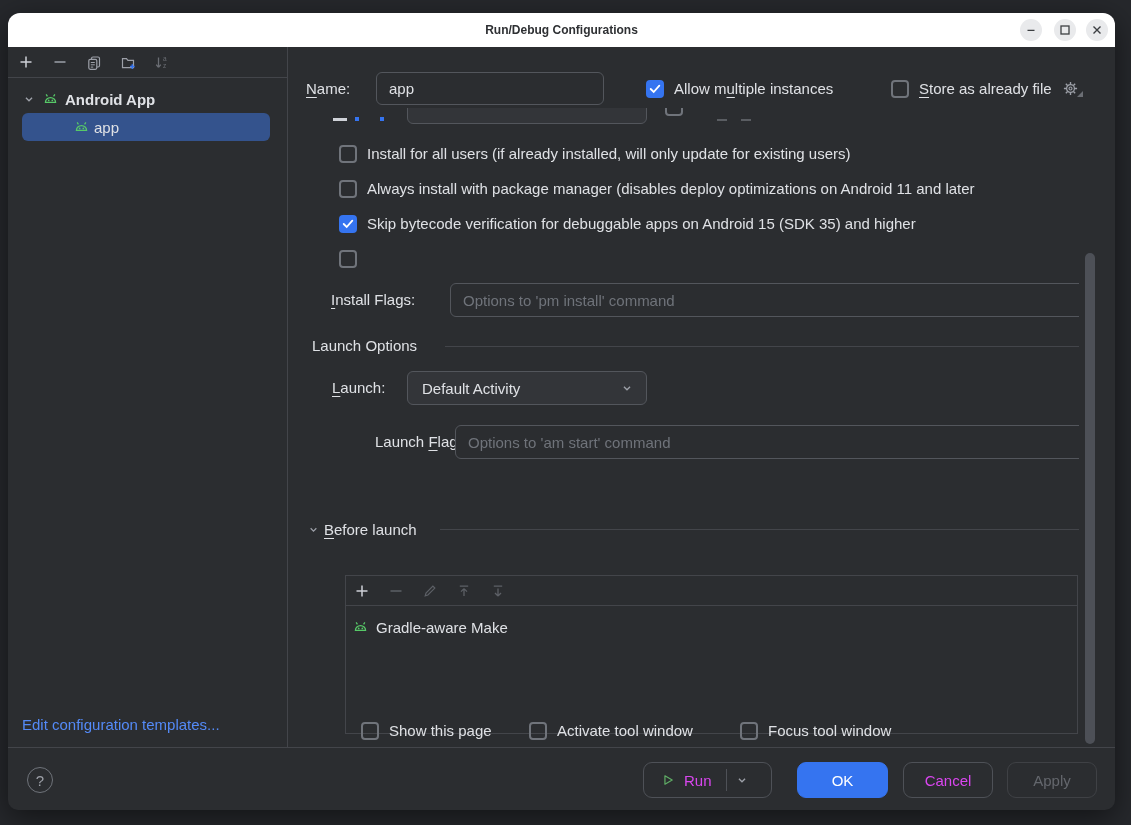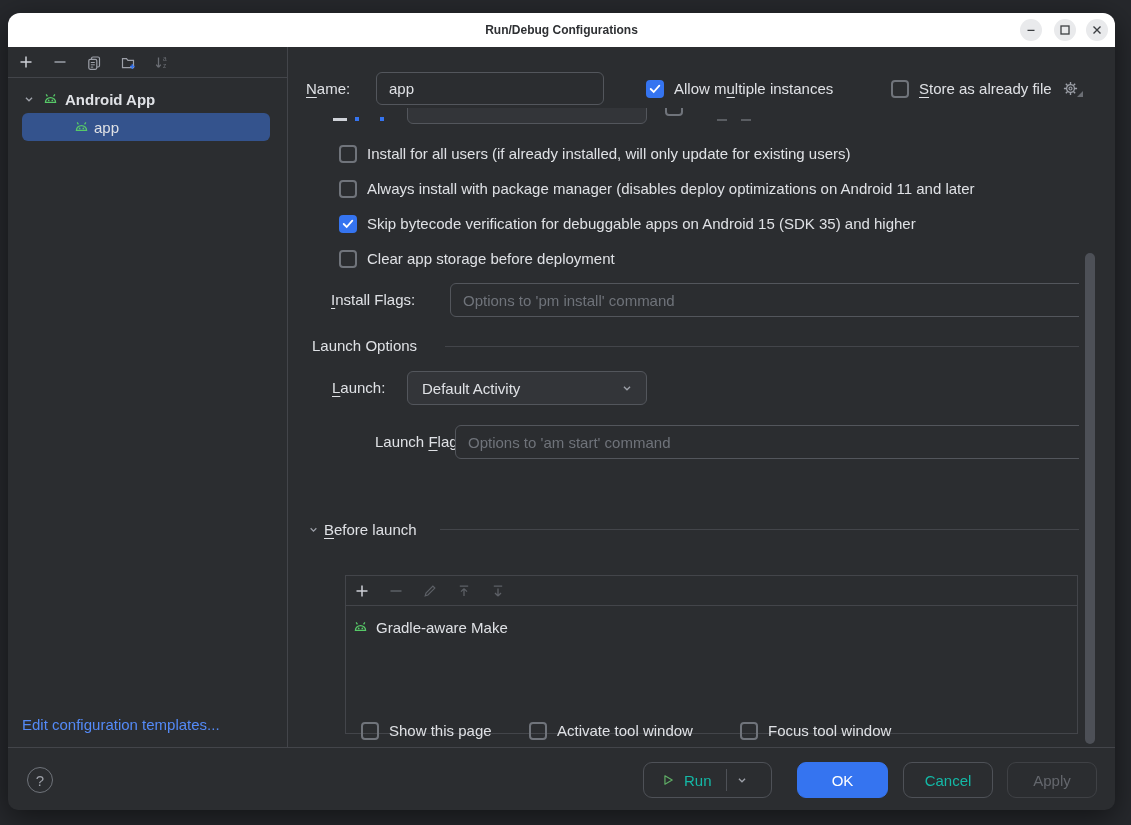--- a/index.html
+++ b/index.html
@@ -31,21 +31,21 @@
   
   .field { background:#2b2d30; border:1px solid #53565c; border-radius:6px; color:#dfe1e5; font-size:15px;
            font-family:"Liberation Sans", sans-serif; padding:0 12px; outline:none; }
   .field::placeholder { color:#6f737a; }
   .select { background:#333539; border:1px solid #53565c; border-radius:6px; display:flex; align-items:center;
             justify-content:space-between; padding:0 12px 0 14px; cursor:pointer; }
   .hline { position:absolute; height:1px; background:#43454a; }
   .viewport { position:absolute; left:280px; top:95px; width:791px; height:639px; overflow:hidden; }
   .panel { position:absolute; border:1px solid #43454a; background:#2b2d30; }
   .btn { position:absolute; height:36px; border:1px solid #4e5157; border-radius:9px; background:transparent;
-         color:#14b8a6; font-size:15px; font-family:"Liberation Sans", sans-serif;
+         color:#d946ef; font-size:15px; font-family:"Liberation Sans", sans-serif;
          display:flex; align-items:center; justify-content:center; cursor:pointer; }
   .btn.primary { background:#3574f0; border-color:#3574f0; color:#ffffff;justify-content:center; }
   .btn.disabled { color:#64676d; border-color:#3f4145; cursor:default; }
   .scrollthumb { position:absolute; left:1077px; top:240px; width:10px; height:491px; background:#4d5057; border-radius:5px; }
   svg { display:block; }
   .sliver-dash { position:absolute; background:#cfd2d8; }
 </style>
 </head>
 <body>
 
@@ -192,21 +192,20 @@
     <div class="abs cbrow" style="left:51px; top:105px; height:21px;">
       <span class="cb checked">
         <svg width="12" height="10" viewBox="0 0 12 10">
             <path d="M1.7 5 l3 3 5.6 -6.4" fill="none" stroke="#fff" stroke-width="1.8" stroke-linecap="round"></path>
           </svg>
         </span>
       <span>Skip bytecode verification for debuggable apps on Android 15 (SDK 35) and higher</span>
     </div>
     <div class="abs cbrow" style="left:51px; top:140px; height:21px;">
       <span class="cb"></span>
-      <span>Clear app storage before deployment</span>
     </div>
 
     <div class="abs" style="left:43px; top:175px; height:34px; line-height:34px;">
       <span class="mn">I</span><span>nstall Flags:</span>
     </div>
     <input class="field abs" style="left: 162px; top: 175px; width: 700px; height: 34px;" placeholder="Options to 'pm install' command">
 
     <div class="abs" style="left:24px; top:228px; height:20px; line-height:20px;">Launch Options</div>
     <div class="hline" style="left:157px; top:238px; width:634px;"></div>
 

